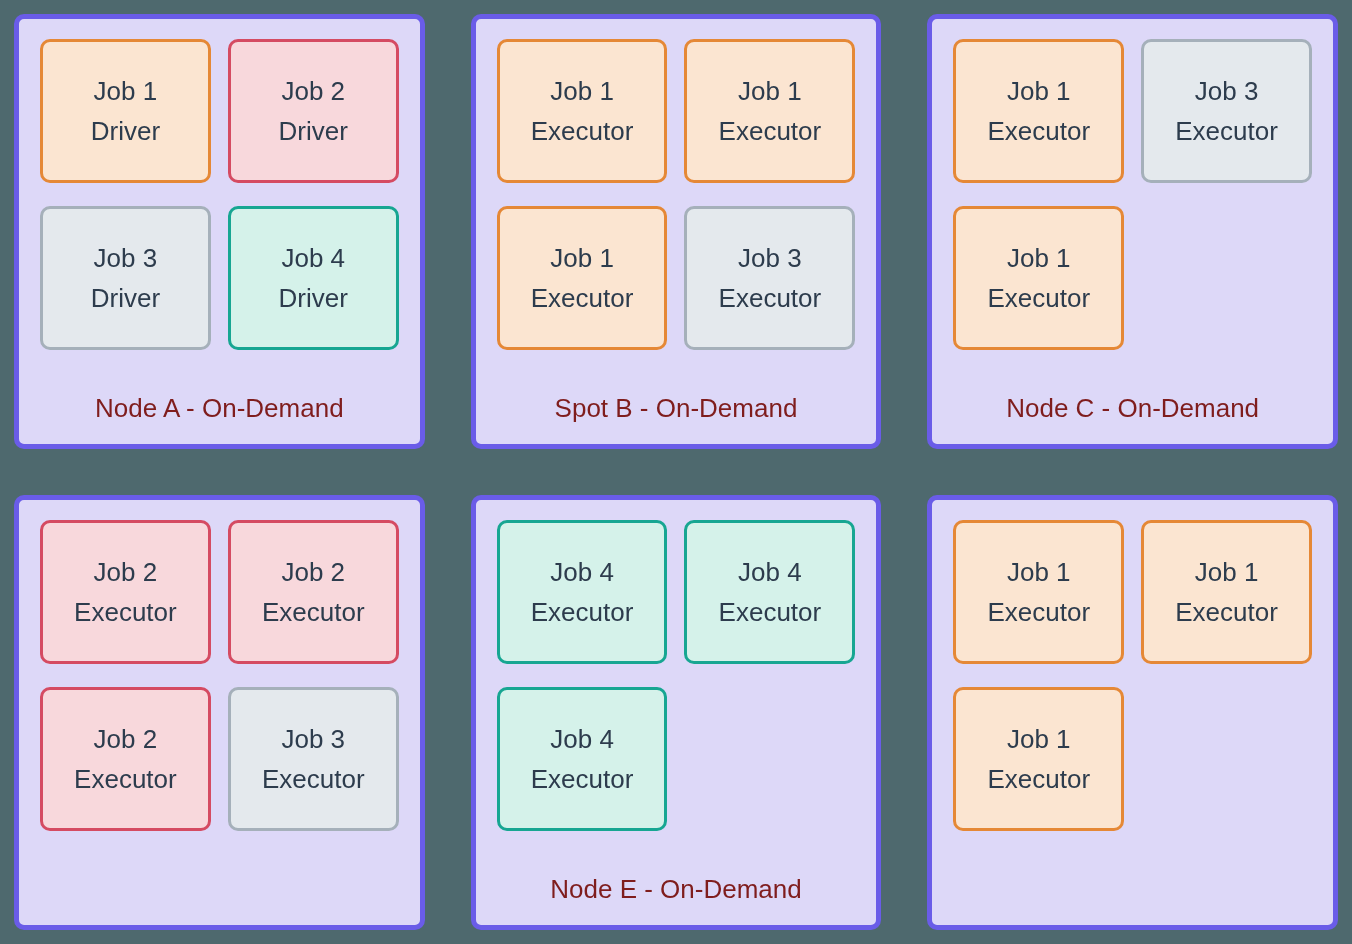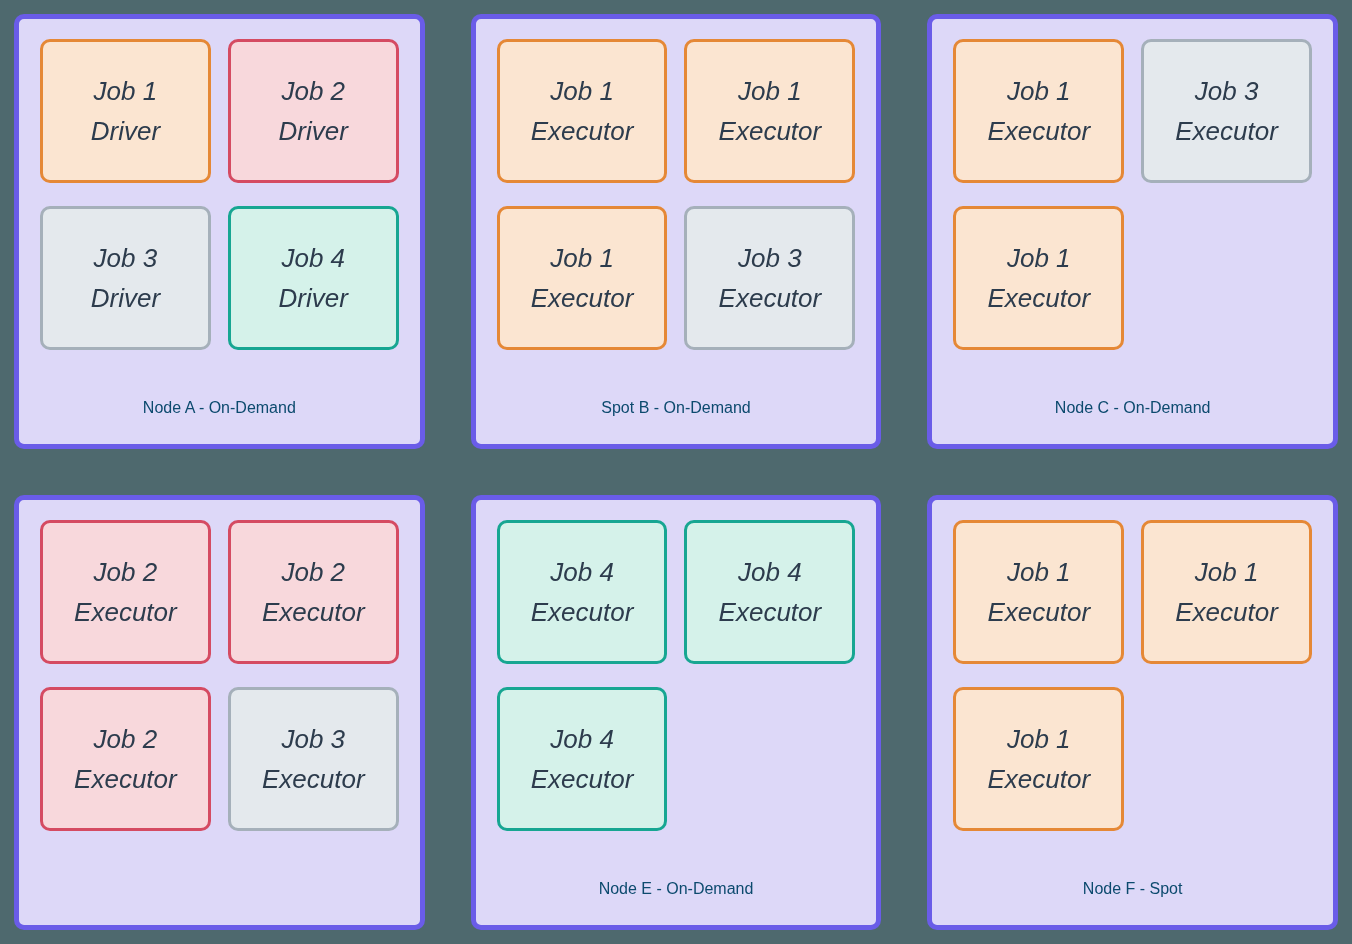--- a/index.html
+++ b/index.html
@@ -26,21 +26,20 @@
     border-radius: 10px;
     display: flex;
     flex-direction: column;
     padding: 20px 21px 0 21px;
     overflow: hidden;
   }
   .jobs {
     display: grid;
     grid-template-columns: 1fr 1fr;
     gap: 23px 17px;
-    font-style: italic;
   }
   .job {
     box-sizing: border-box;
     height: 144px;
     border-radius: 10px;
     border: 3px solid #999;
     background: #eee;
     display: flex;
     flex-direction: column;
     align-items: center;
@@ -48,22 +47,22 @@
     color: #2d3c4d;
     font-size: 26px;
     line-height: 40px;
     text-align: center;
   }
   .node-label {
     flex: 1;
     display: flex;
     align-items: center;
     justify-content: center;
-    color: #0c4a6e;
-    font-size: 16px;
+    color: #7f1d1d;
+    font-size: 26px;
     padding-top: 22px;
   }
 </style>
 </head>
 <body>
 
 <div class="canvas">
   <div class="node">
     <div class="jobs">
   <div class="job" style="border-color: rgb(229, 136, 54); background: rgb(251, 229, 209);">
@@ -188,15 +187,14 @@
   <div class="job" style="border-color: rgb(229, 136, 54); background: rgb(251, 229, 209);">
     <div>Job 1</div>
     <div>Executor</div>
   </div>
 
   <div class="job" style="border-color: rgb(229, 136, 54); background: rgb(251, 229, 209);">
     <div>Job 1</div>
     <div>Executor</div>
   </div>
 </div>
-    <div class="node-label">Node F - Spot</div>
   </div>
 </div>
 
 </body></html>

